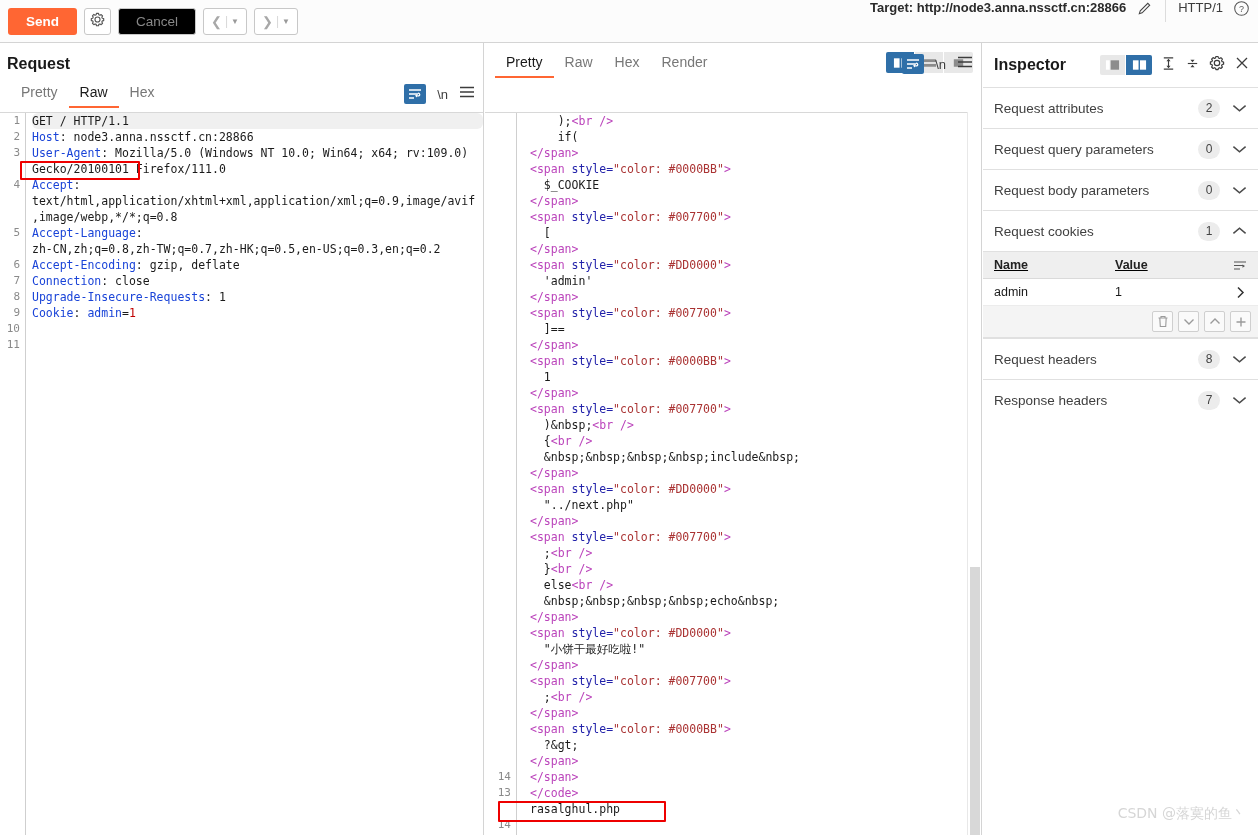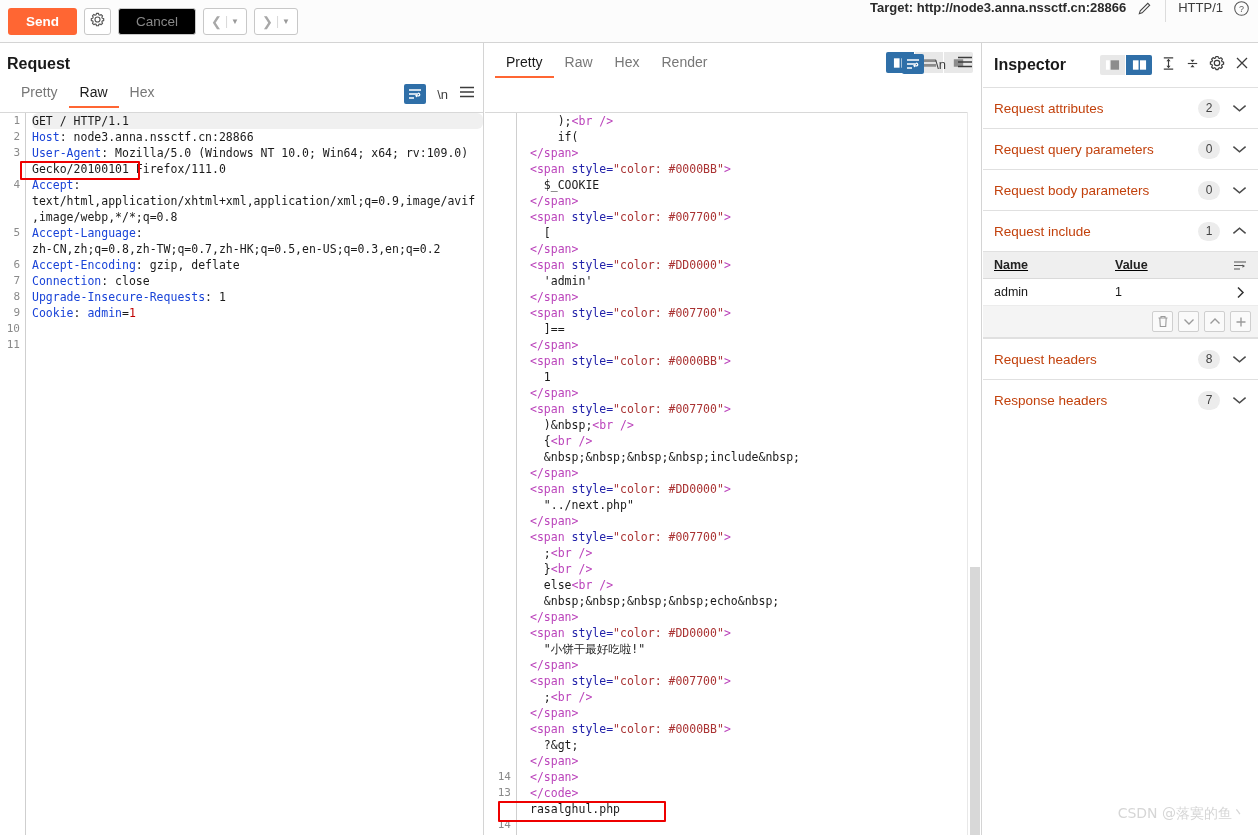--- a/index.html
+++ b/index.html
@@ -183,21 +183,21 @@
   .insp-title { font-size: 16px; font-weight: bold; color: #1a1a1a; }
   .insp-tools { margin-left: auto; display: flex; align-items: center; gap: 9px; }
   .insp-split { display: flex; border-radius: 2px; overflow: hidden; background:#e8e8e8;}
   .insp-split .vt { width: 26px; height: 20px; }
 
   .acc-row {
     display: flex; align-items: center; height: 41px;
     border-top: 1px solid #e0e0e0;
     padding: 0 11px 0 11px; cursor: pointer; background: #ffffff;
   }
-  .acc-label { font-size: 13.5px; color: #c2410c; }
+  .acc-label { font-size: 13.5px; color: #404040; }
   .acc-count {
     margin-left: auto; min-width: 22px; height: 19px; border-radius: 10px;
     background: #ececec; color: #444; font-size: 12px;
     display: flex; align-items: center; justify-content: center;
     padding: 0 7px;
   }
   .acc-chev { margin-left: 12px; color: #4a4a4a; }
 
   .ck-table { border-top: 1px solid #e0e0e0; }
   .ck-head {
@@ -491,21 +491,21 @@
             </svg></div>
         </div>
         <div class="acc-row">
           <div class="acc-label">Request body parameters</div>
           <div class="acc-count">0</div>
           <div class="acc-chev"><svg width="15" height="10" viewBox="0 0 16 10">
               <path fill="none" stroke="#4a4a4a" stroke-width="1.6" d="M1.5 2.5L8 8l6.5-5.5"></path>
             </svg></div>
         </div>
         <div class="acc-row">
-          <div class="acc-label">Request include</div>
+          <div class="acc-label">Request cookies</div>
           <div class="acc-count">1</div>
           <div class="acc-chev"><svg width="15" height="10" viewBox="0 0 16 10">
               <path fill="none" stroke="#4a4a4a" stroke-width="1.6" d="M1.5 7.5L8 2l6.5 5.5"></path>
             </svg></div>
         </div>
         <div class="ck-table">
           <div class="ck-head">
             <div class="c1">Name</div>
             <div class="c2">Value</div>
             <div class="c3">

